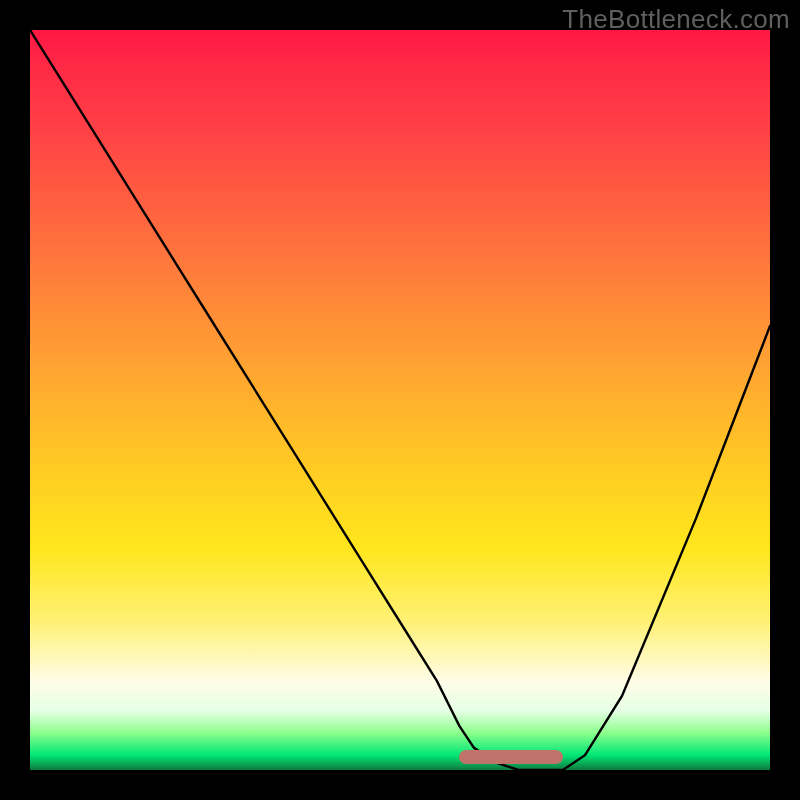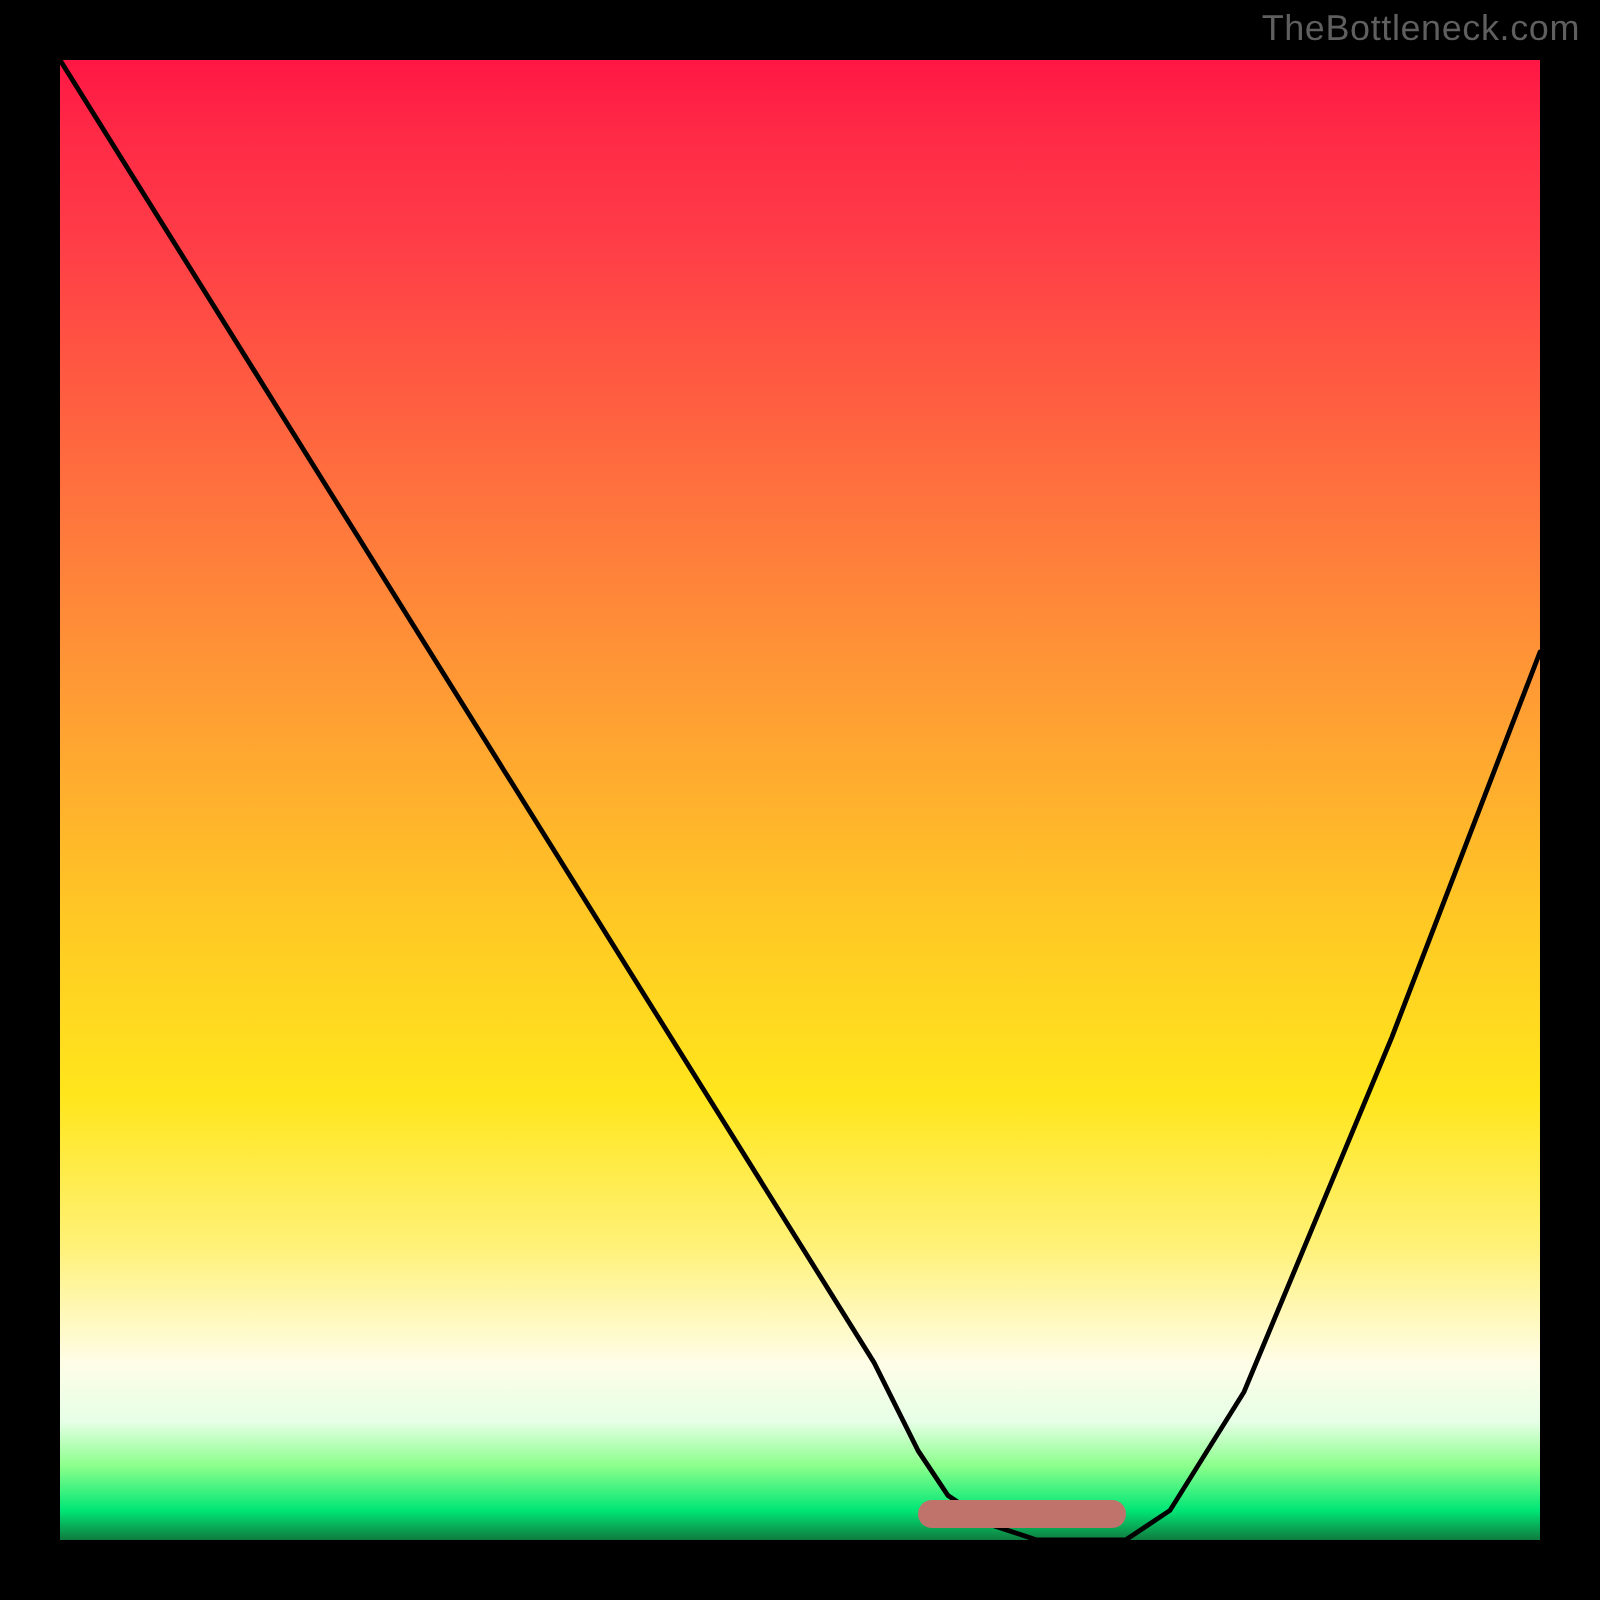--- a/index.html
+++ b/index.html
@@ -47,21 +47,21 @@
     left: 0;
     top: 0;
     width: 740px;
     height: 740px;
   }
   .watermark {
     position: absolute;
     top: 4px;
     right: 10px;
     color: #5f5f5f;
-    font-size: 18px;
+    font-size: 26px;
     font-weight: 500;
     letter-spacing: 0.3px;
     user-select: none;
   }
   .marker-band {
     position: absolute;
     
     bottom: 6px;
     height: 14px;
     background: #c0736b;

